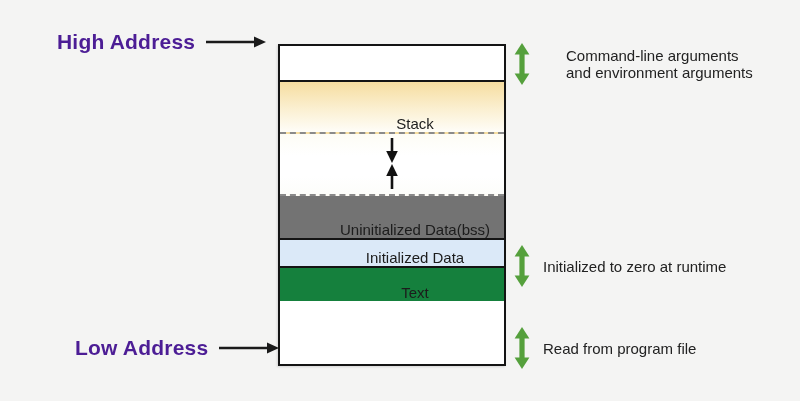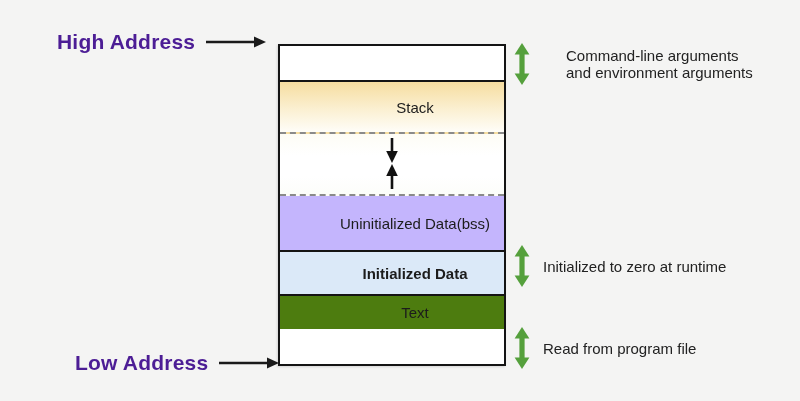--- a/index.html
+++ b/index.html
@@ -20,55 +20,55 @@
     width: 228px; height: 322px;
     border: 2px solid #141414;
     background: #ffffff;
     display: flex;
     flex-direction: column;
     box-shadow: -1px 1px 2px rgba(0,0,0,0.12);
   }
   .sec {
     position: relative;
     display: flex;
-    align-items: center;
+    align-items: flex-end;
     justify-content: center;
     font-size: 15px;
     color: #1c1c1c;
     padding-left: 46px;
   }
   .sec-args   { height: 36px; background: #ffffff; border-bottom: 2px solid #141414; }
   .sec-stack  { height: 52px; border-bottom: 2px dashed #8a8a8a;
                 background: linear-gradient(180deg, #f6dda0 0%, #fbf0d2 55%, #fefdf8 100%); }
   .sec-gap    { height: 62px; border-bottom: 2px dashed #8a8a8a;
                 background: linear-gradient(180deg, #fdfcf5 0%, #ffffff 35%, #ffffff 70%, #fcfdfa 100%);
                 display: flex; flex-direction: column;
                 align-items: center; justify-content: space-between;
                 padding: 4px 0 5px 0; }
   .sec-heap   { height: 47px; border-bottom: 2px solid #141414;
                 background: linear-gradient(180deg, #fdfefb 0%, #e9f4de 60%, #d8ebc9 100%); }
-  .sec-bss    { height: 56px; background: #c4b5fd; border-bottom: 2px solid #141414; }
-  .sec-init   { height: 44px; background: #dbe9f8; border-bottom: 2px solid #141414; font-weight: bold; }
-  .sec-text   { height: 33px; background: #4d7c0f; }
+  .sec-bss    { height: 44px; background: #737373; border-bottom: 2px solid #141414; }
+  .sec-init   { height: 28px; background: #dbe9f8; border-bottom: 2px solid #141414; }
+  .sec-text   { height: 33px; background: #15803d; }
 
   
   .addr-row {
     position: absolute;
     display: flex;
     align-items: center;
     gap: 11px;
   }
   .addr-label {
     font-weight: bold;
     font-size: 21px;
     letter-spacing: 0.2px;
     color: #4c1d95;
   }
   .row-high { left: 57px; top: 30px; }
-  .row-low  { left: 75px; top: 351px; align-items: center; }
+  .row-low  { left: 75px; top: 336px; align-items: center; }
 
   
   .annot-row {
     position: absolute;
     display: flex;
     align-items: center;
     gap: 13px;
   }
   .annot-text {
     font-size: 15px;

